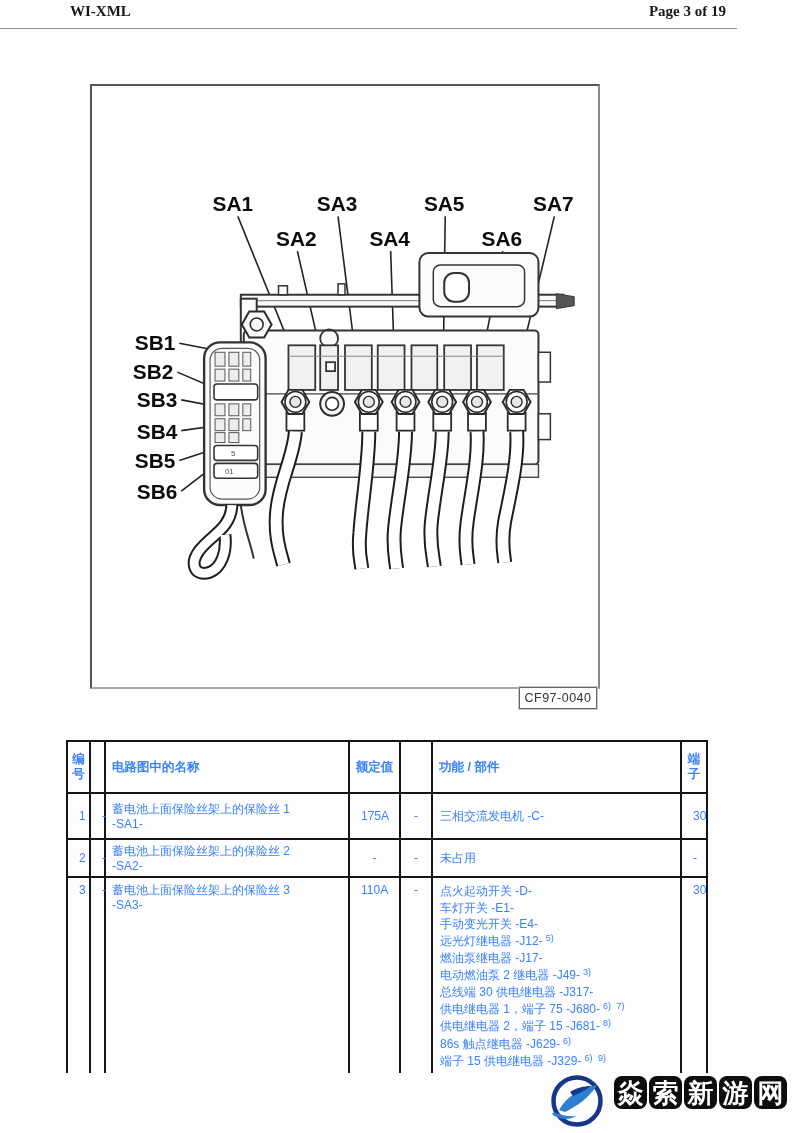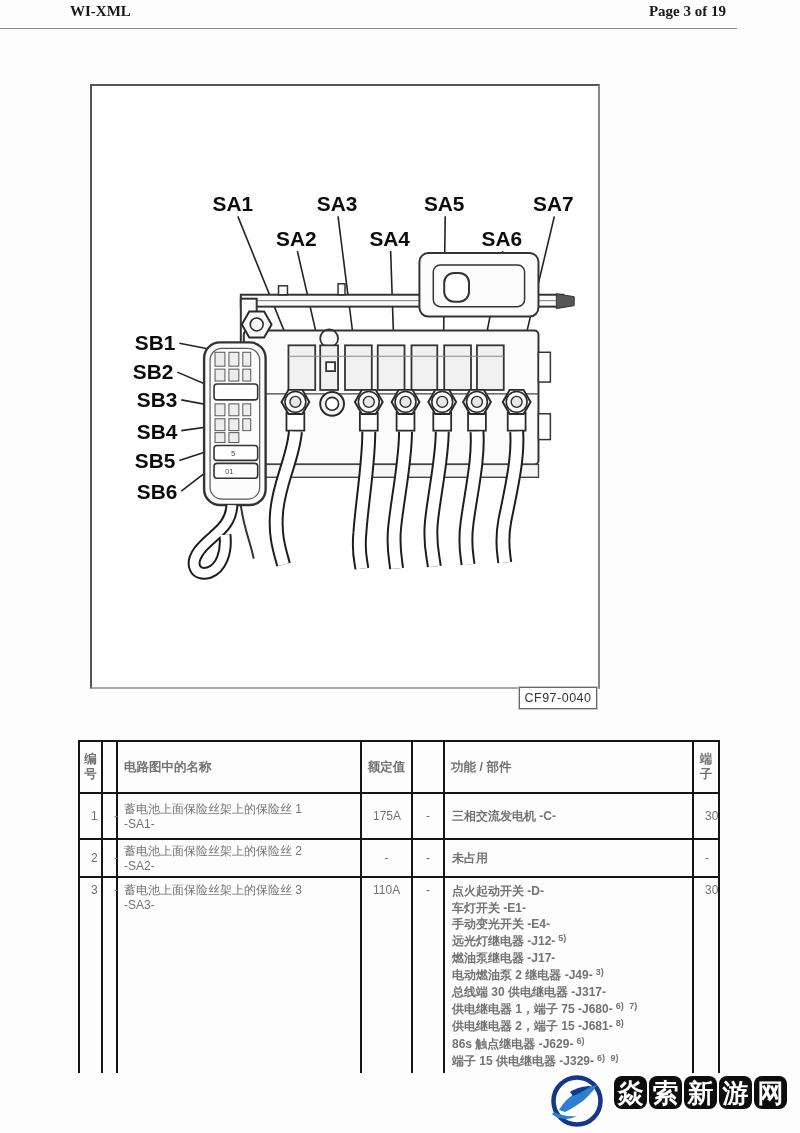--- a/index.html
+++ b/index.html
@@ -13,33 +13,33 @@
 
   
   .figure{position:absolute;left:90px;top:84px;width:510px;height:605px;background:#fefefe;
           border:2px solid #555;border-right-color:#888;border-bottom-color:#a9a9a9;box-sizing:border-box;}
   .figure svg{position:absolute;left:0;top:0;}
   .fig-code{position:absolute;left:427px;top:601px;width:76px;height:20px;border:1px solid #666;
             box-shadow:0 0 0 1px #c9c9c9;display:flex;align-items:center;justify-content:center;
             font-size:12.5px;color:#333;letter-spacing:.5px;background:#fff;}
 
   
-  .fuse-table{position:absolute;left:78px;top:740px;width:640px;border-collapse:collapse;
-              table-layout:fixed;font-size:12px;color:#737373;}
+  .fuse-table{position:absolute;left:66px;top:740px;width:640px;border-collapse:collapse;
+              table-layout:fixed;font-size:12px;color:#3b82f6;}
   .fuse-table th,.fuse-table td{border:2px solid #151515;padding:2px 11px;box-sizing:border-box;}
   .fuse-table th{font-weight:bold;font-size:12.5px;text-align:left;height:52px;line-height:15px;padding-left:6px;}
   .fuse-table th.c{text-align:center;padding:2px;}
   .fuse-table td.c{text-align:center;}
   .fuse-table tr.r1 td,.fuse-table tr.r2 td{vertical-align:middle;}
   .fuse-table td.top{vertical-align:top;padding-top:4px;}
   .fuse-table tr.r1 td{height:46px;}
   .fuse-table tr.r2 td{height:38px;}
   .fuse-table tr.r3 td{vertical-align:top;padding-top:5px;height:196px;border-bottom:none;}
   .name-cell{line-height:15px;padding-left:6px!important;border-radius:19px;}
-  .func-cell{line-height:16.5px;padding-left:7px!important;font-weight:bold;}
+  .func-cell{line-height:16.5px;padding-left:7px!important;}
   .func-line{white-space:nowrap;}
   .sup{display:inline-block;transform:translateY(-4px);font-size:9px;margin-left:3px;word-spacing:3px;}
 
   
   .footer-url{position:absolute;left:72px;top:1106px;font:15px "Liberation Serif",serif;color:#141414;}
 
   
   .wm{position:absolute;left:548px;top:1070px;width:250px;height:60px;}
   .wm-circle{position:absolute;left:2px;top:4px;width:54px;height:54px;}
   .wm-stamps{position:absolute;left:66px;top:6px;display:flex;gap:2px;}

